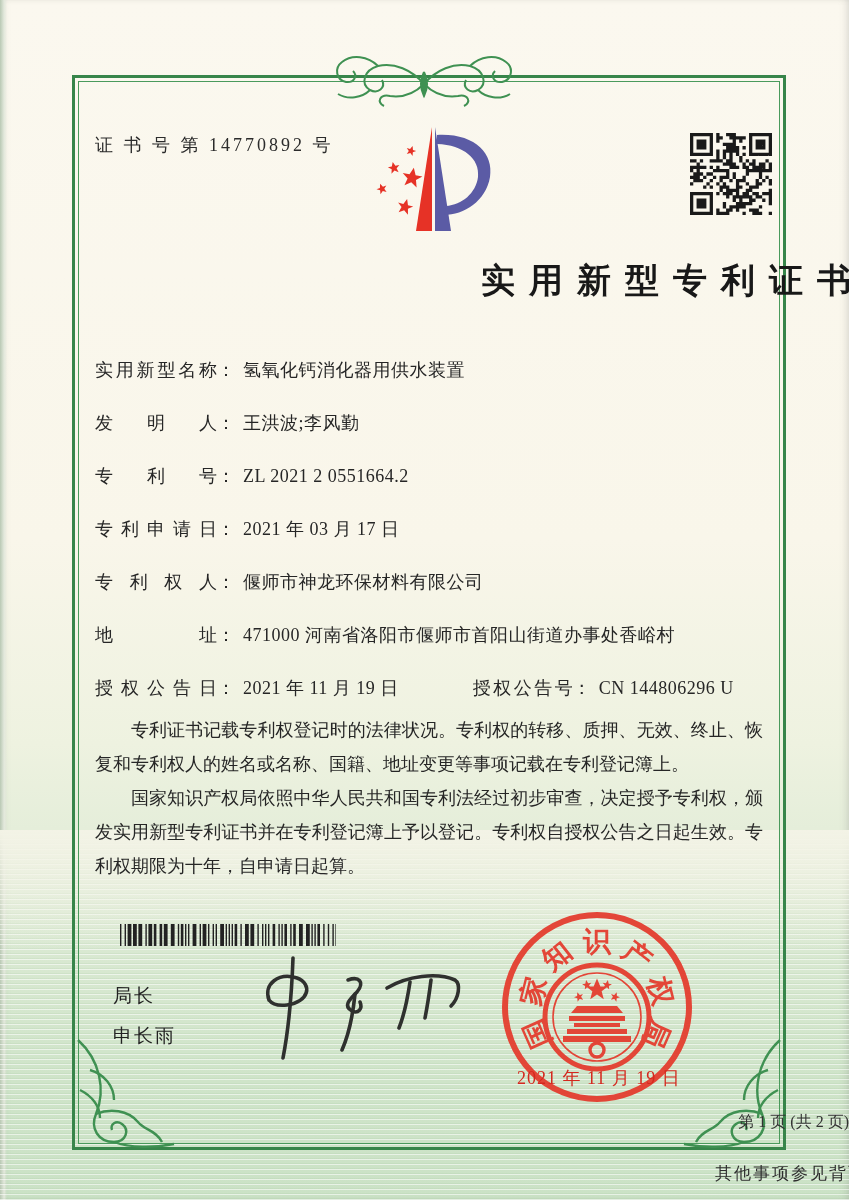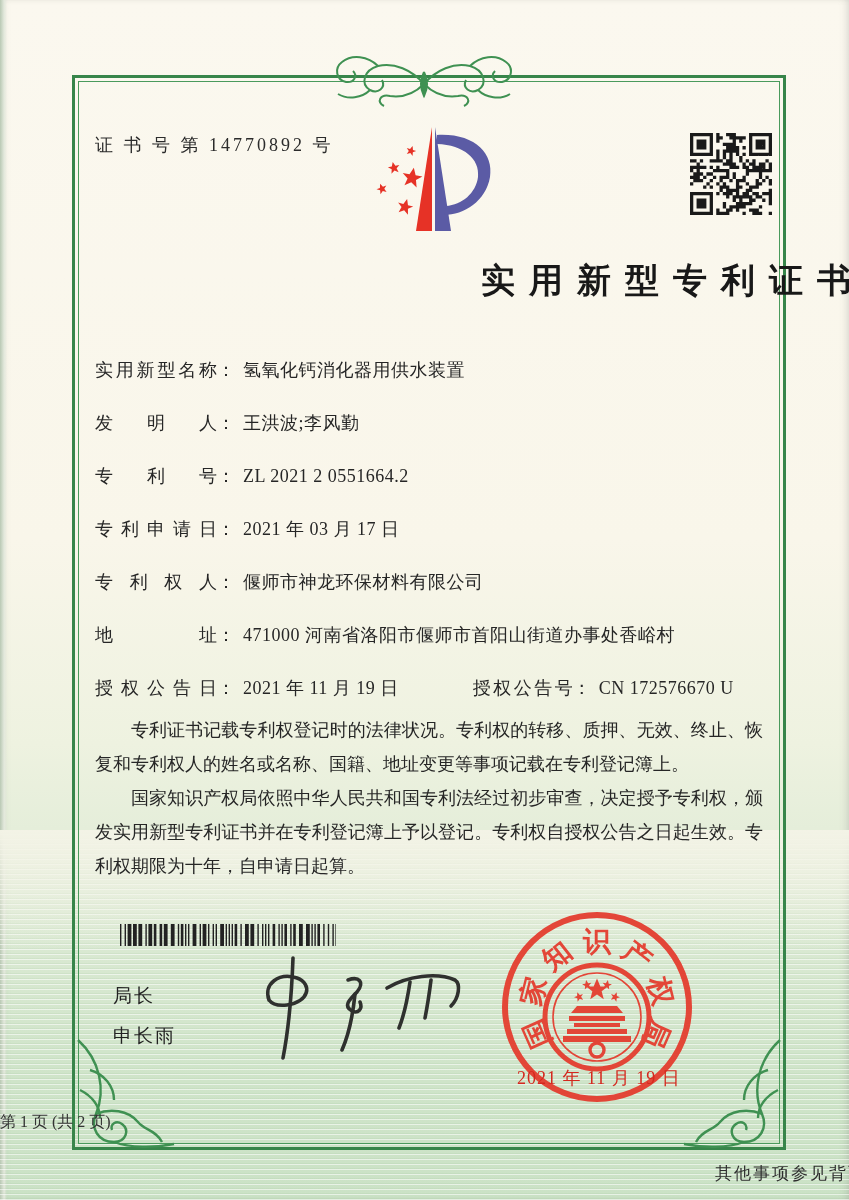--- a/index.html
+++ b/index.html
@@ -53,21 +53,21 @@
 
   .director { position:absolute; left:113px; top:983px;
     font-family:Liberation Mono, monospace; font-size:19px; color:#222; }
   .director div { margin-bottom:14px; letter-spacing:2px; }
 
   .signature { position:absolute; left:245px; top:950px; }
 
   .seal { position:absolute; left:499px; top:909px; }
   .seal-date { position:absolute; left:517px; top:1066px; font-size:18px; color:#d4281e; letter-spacing:1px; }
 
-  .page-indicator { position:absolute; left:0; top:1112px; width:100%; text-align:left;
+  .page-indicator { position:absolute; left:0; top:1112px; width:100%; text-align:right;
     font-size:16px; color:#333; }
   .footer-note { position:absolute; left:0; top:1162px; width:100%; text-align:right;
     font-size:17px; color:#2e2e2e; letter-spacing:2px;margin-left:18px; }
 </style>
 </head>
 <body>
 
 <div class="page">
 
   <div class="edge-strip"></div>
@@ -161,21 +161,21 @@
     <div class="frow">
       <span class="flabel">专利申请日</span><span class="fcolon">：</span><span class="fvalue">2021 年 03 月 17 日</span>
     </div>
     <div class="frow">
       <span class="flabel">专利权人</span><span class="fcolon">：</span><span class="fvalue">偃师市神龙环保材料有限公司</span>
     </div>
     <div class="frow">
       <span class="flabel">地址</span><span class="fcolon">：</span><span class="fvalue">471000 河南省洛阳市偃师市首阳山街道办事处香峪村</span>
     </div>
     <div class="frow">
-      <span class="flabel">授权公告日</span><span class="fcolon">：</span><span class="fvalue">2021 年 11 月 19 日</span><span class="grant-pub"><span class="flabel">授权公告号</span><span class="fcolon">：</span><span class="fvalue">CN 172576670 U</span></span>
+      <span class="flabel">授权公告日</span><span class="fcolon">：</span><span class="fvalue">2021 年 11 月 19 日</span><span class="grant-pub"><span class="flabel">授权公告号</span><span class="fcolon">：</span><span class="fvalue">CN 144806296 U</span></span>
     </div>
   </div>
 
   <div class="body-text">
     <p>专利证书记载专利权登记时的法律状况。专利权的转移、质押、无效、终止、恢复和专利权人的姓名或名称、国籍、地址变更等事项记载在专利登记簿上。</p>
     <p>国家知识产权局依照中华人民共和国专利法经过初步审查，决定授予专利权，颁发实用新型专利证书并在专利登记簿上予以登记。专利权自授权公告之日起生效。专利权期限为十年，自申请日起算。</p>
   </div>
 
   <svg class="barcode" id="barcode" viewBox="0 0 216 22" preserveAspectRatio="none">
       <rect x="0" y="0" width="1.4" height="22" fill="#222"></rect>

